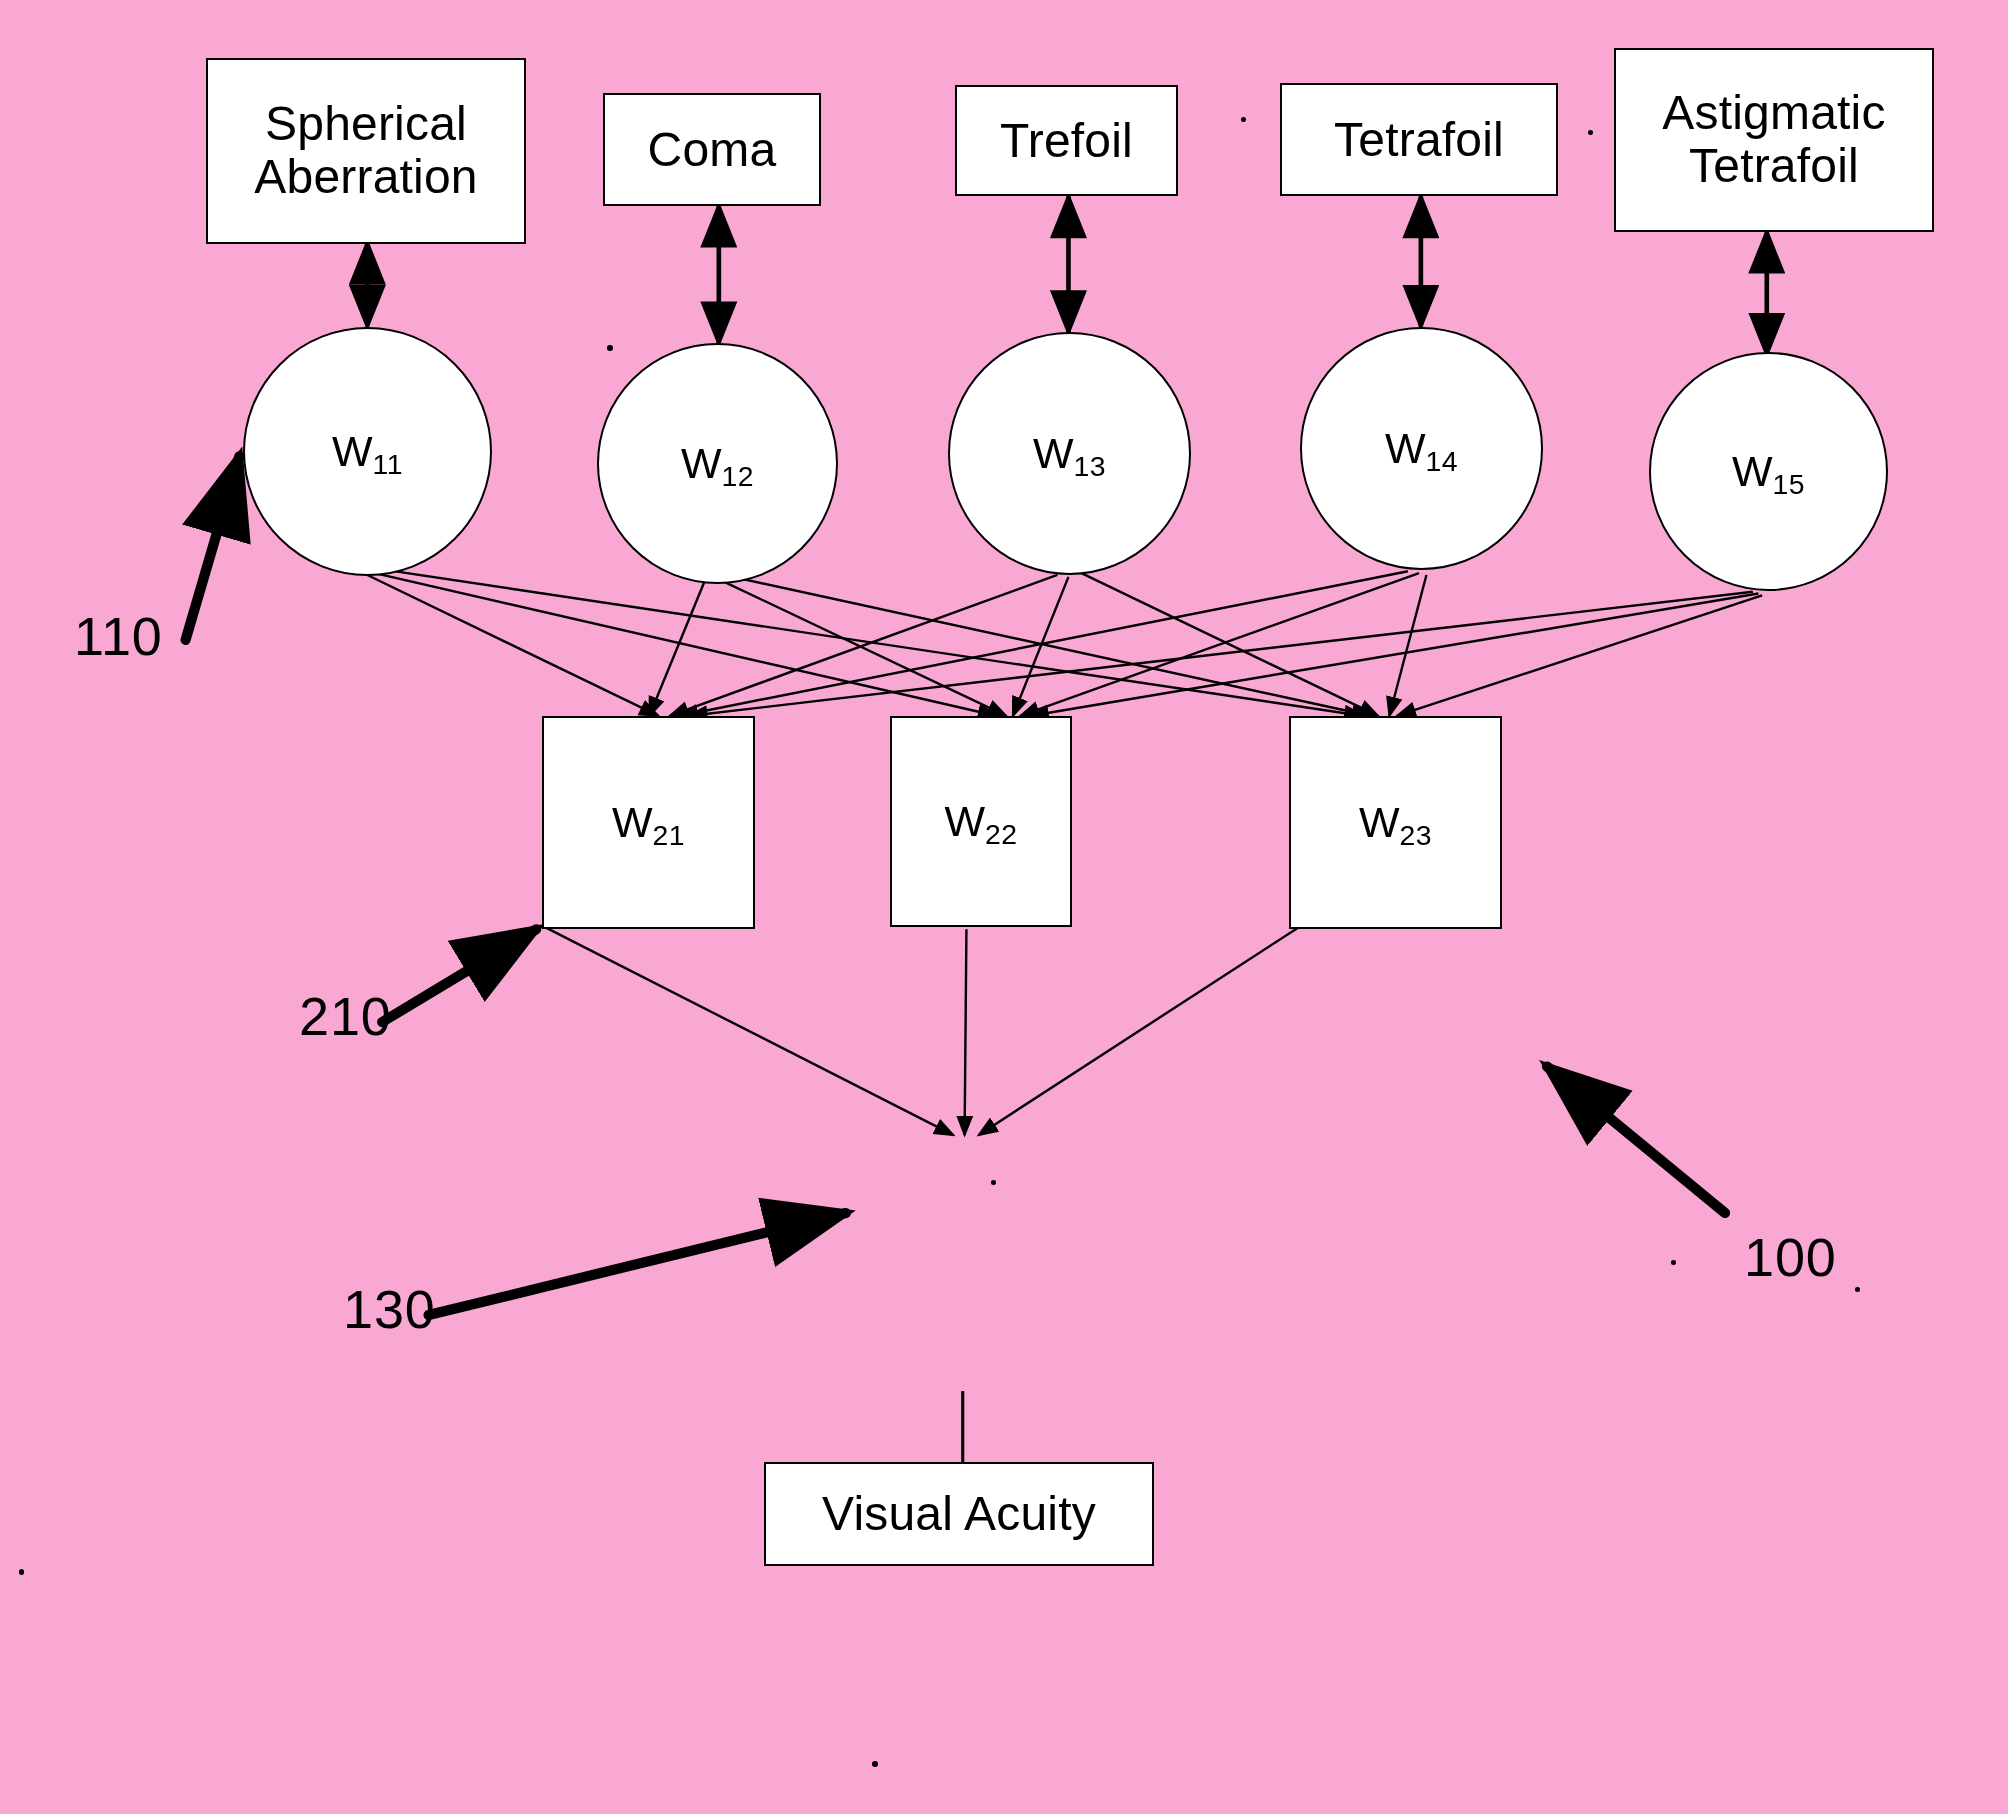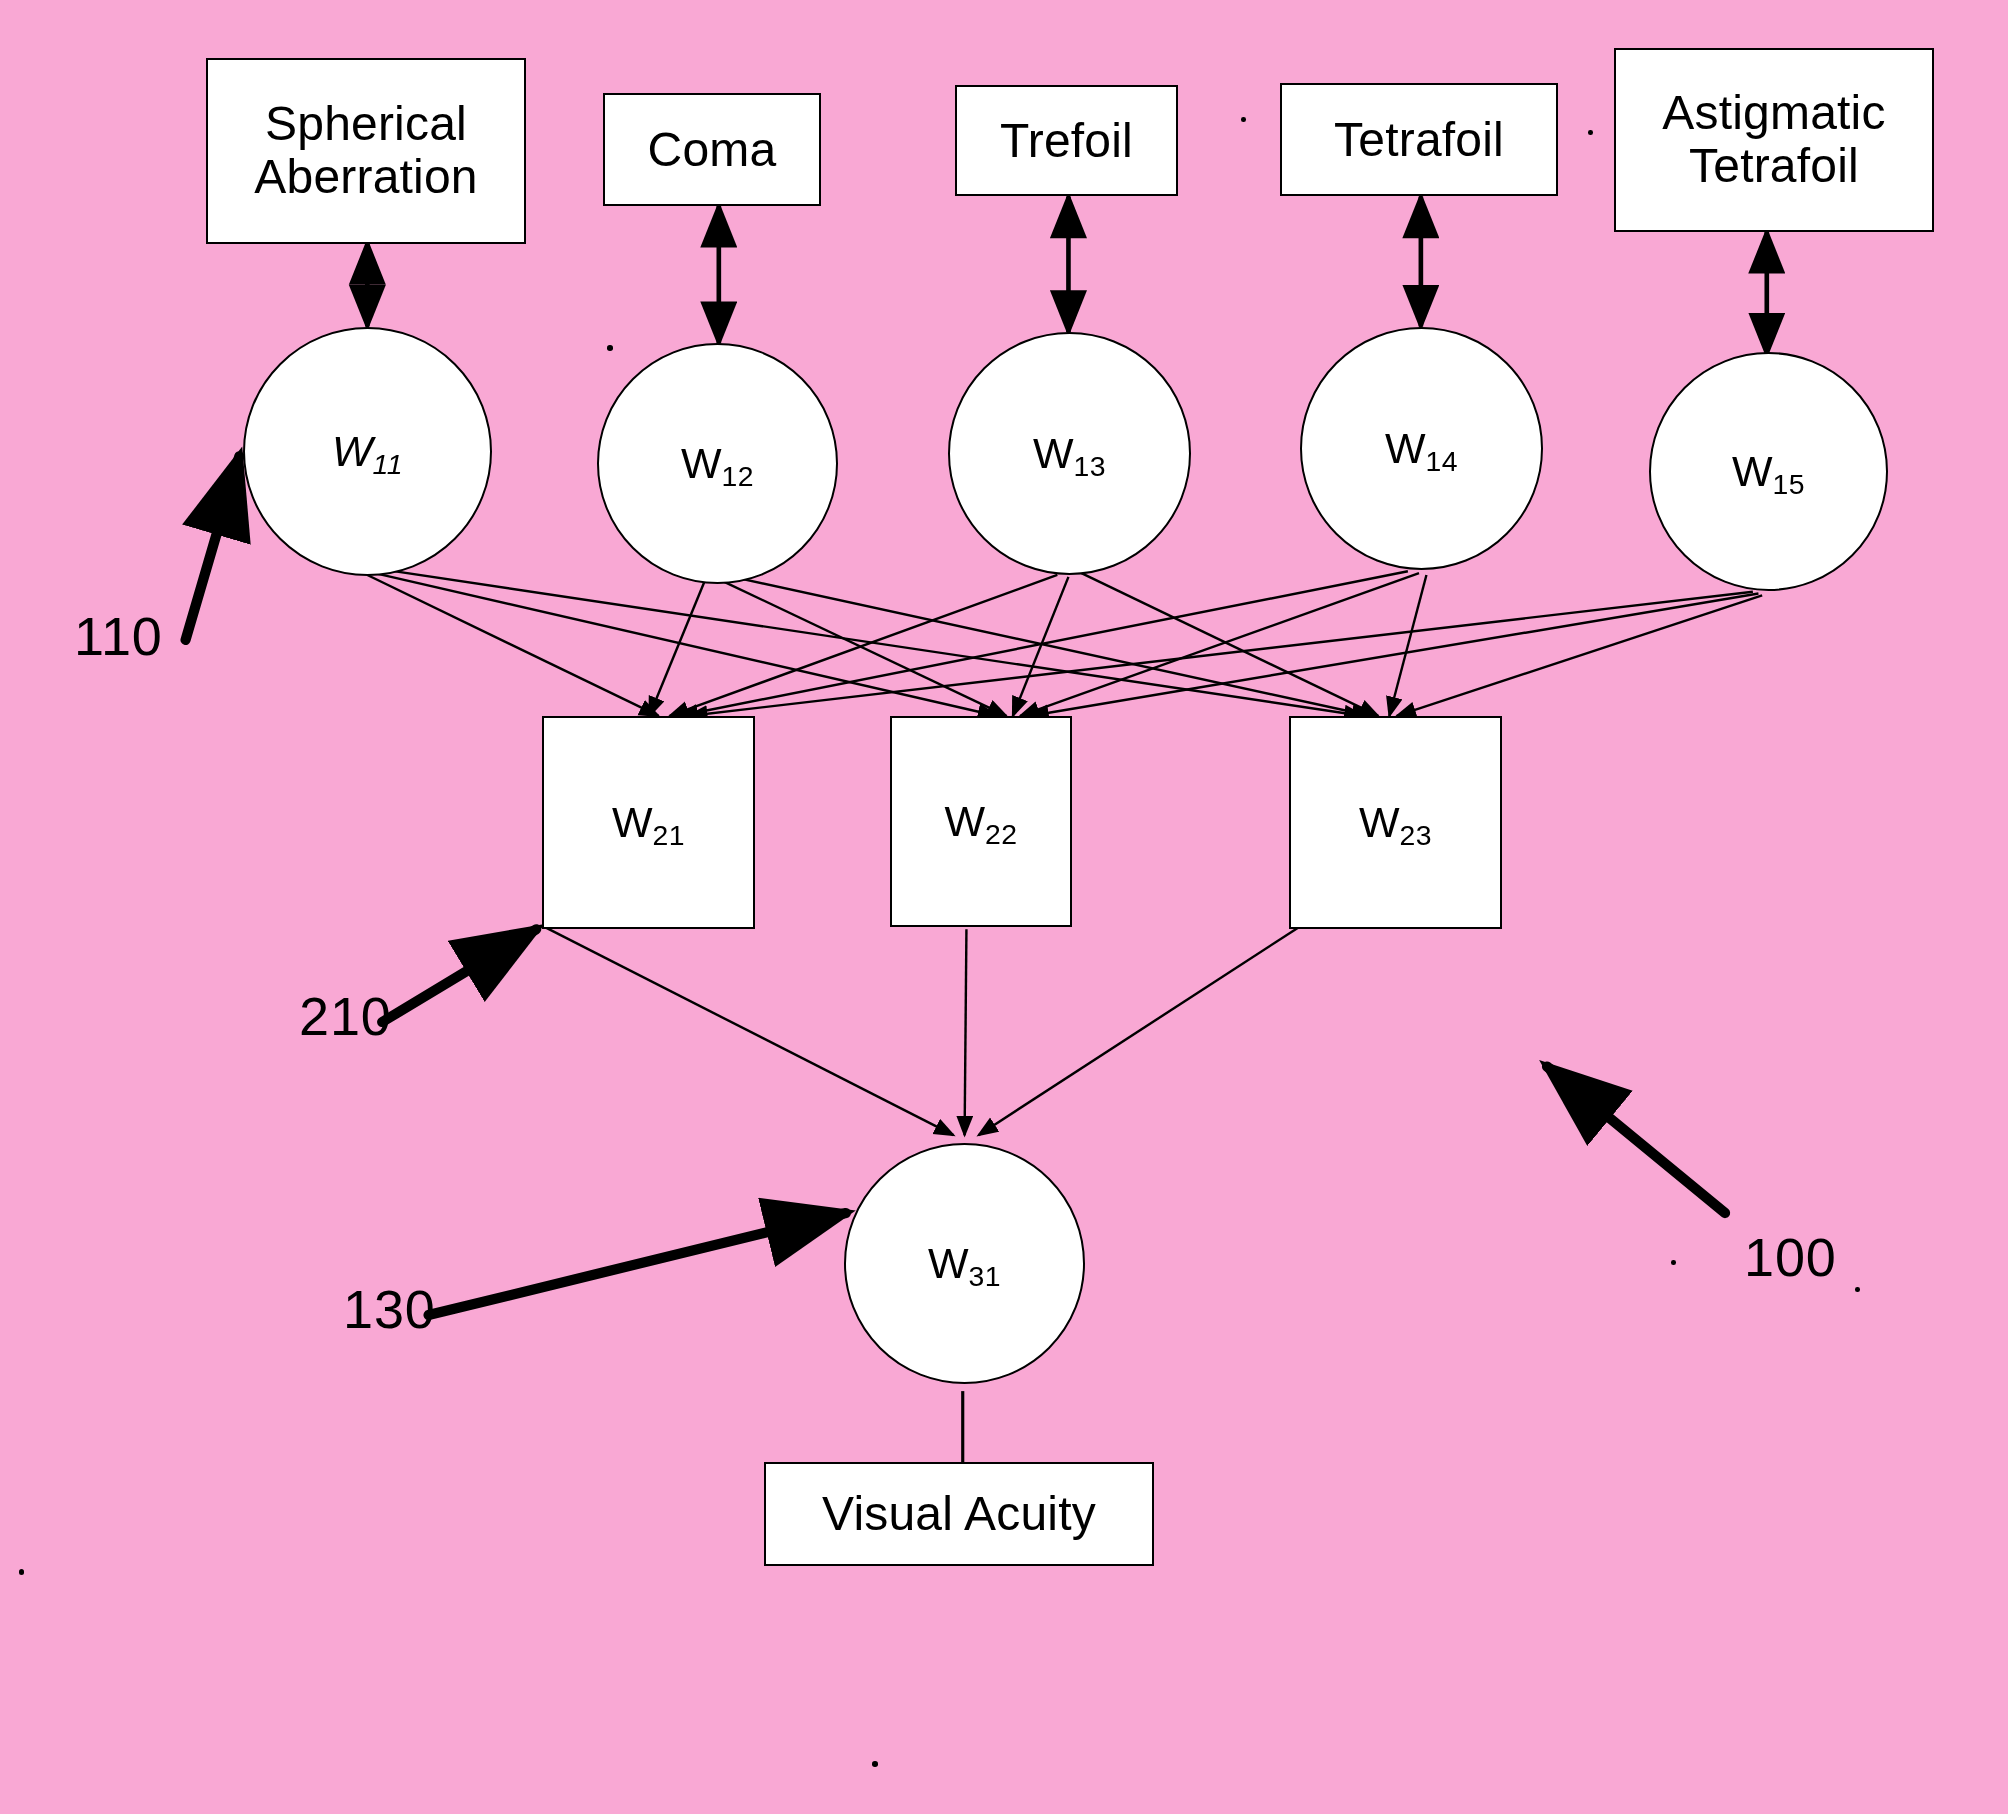--- a/index.html
+++ b/index.html
@@ -166,21 +166,21 @@
     <span>Tetrafoil</span>
   </div>
 
   <div class="node io-box two-line" style="left:1614px; top:48px; width:320px; height:184px;">
     <div>
       <span>Astigmatic</span><br>
       <span>Tetrafoil</span>
     </div>
   </div>
 
-  <div class="node circle" style="left:243px; top:327px; width:249px; height:249px;font-style:italic;">
+  <div class="node circle" style="left:243px; top:327px; width:249px; height:249px;">
     <span class="wlabel">
       <span>W</span><sub>11</sub>
     </span>
   </div>
 
   <div class="node circle" style="left:597px; top:343px; width:241px; height:241px;">
     <span class="wlabel">
       <span>W</span><sub>12</sub>
     </span>
   </div>
@@ -214,25 +214,20 @@
       <span>W</span><sub>22</sub>
     </span>
   </div>
 
   <div class="node square" style="left:1289px; top:716px; width:213px; height:213px;">
     <span class="wlabel">
       <span>W</span><sub>23</sub>
     </span>
   </div>
 
-  <div class="node circle" style="left:844px; top:1143px; width:241px; height:241px;">
-    <span class="wlabel">
-      <span>W</span><sub>31</sub>
-    </span>
-  </div>
 
   <div class="node io-box" style="left:764px; top:1462px; width:390px; height:104px;">
     <span>Visual Acuity</span>
   </div>
 
   <div class="refnum" style="left:74px; top:605px;">110</div>
 
   <div class="refnum" style="left:299px; top:985px;">210</div>
 
   <div class="refnum" style="left:343px; top:1278px;">130</div>

